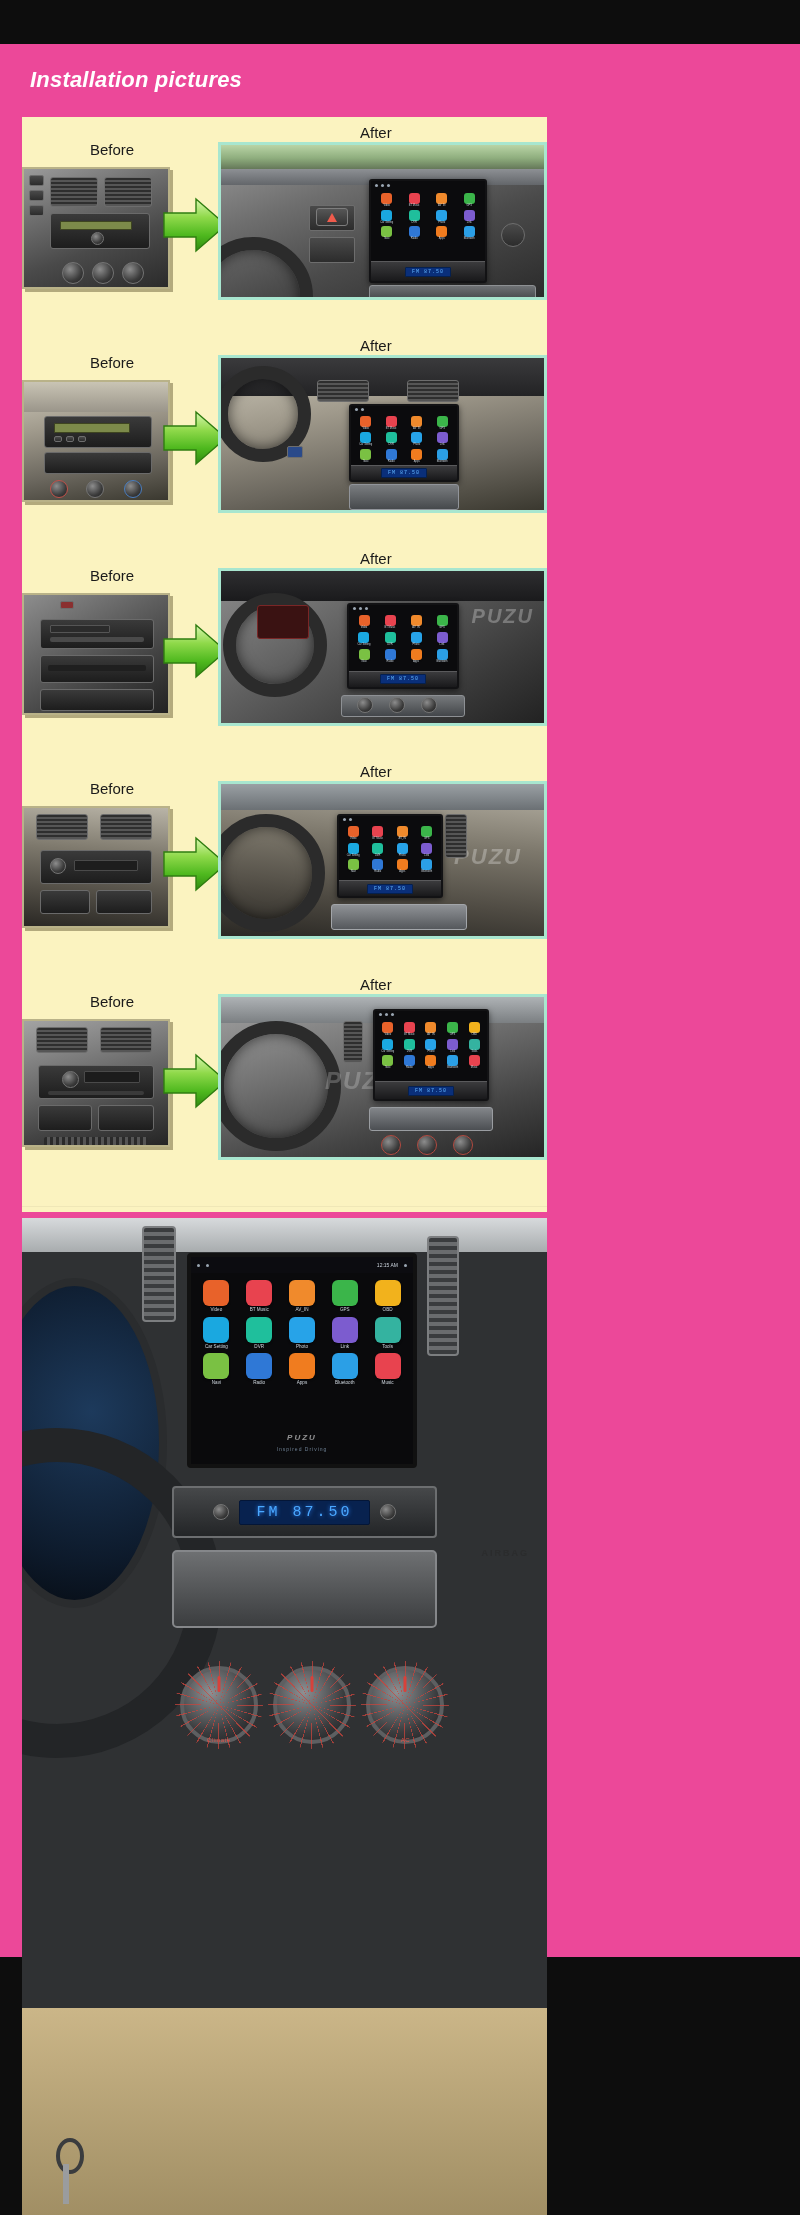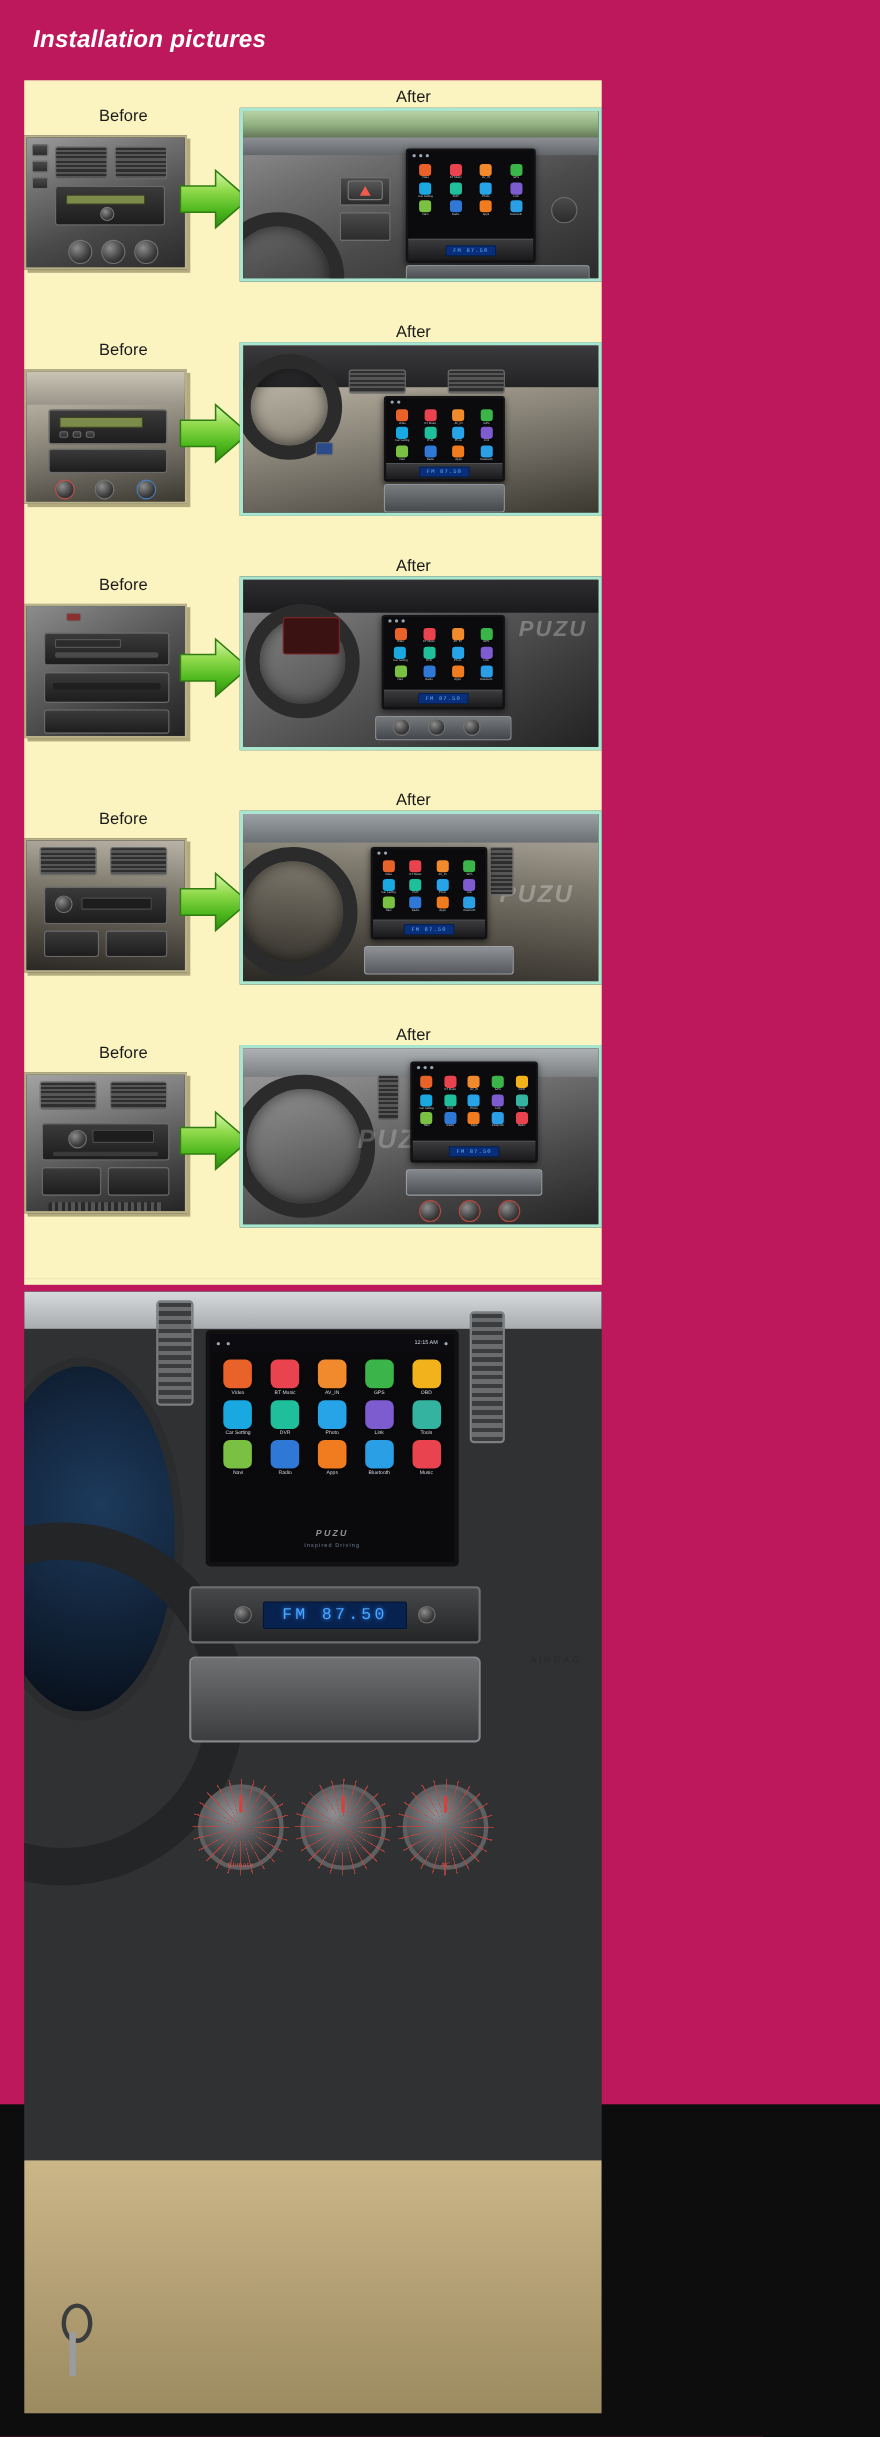--- a/index.html
+++ b/index.html
@@ -2,21 +2,21 @@
 <html><head>
 <meta charset="utf-8">
 <style>
   * { box-sizing: border-box; margin:0; padding:0; }
   html,body{ background:#0d0d0d; }
   body{
     width:800px; height:2215px; position:relative; overflow:hidden;
     font-family:"Liberation Sans", sans-serif;
     background:#0d0d0d;
   }
-  .page{ width:800px; height:1913px; position:relative; background:#be185d; }
+  .page{ width:800px; height:1913px; position:relative; background:#ec4899;margin-top:44px; }
 
   
   .title{
     position:absolute; left:30px; top:23px;
     color:#ffffff; font-size:22px; font-weight:bold; font-style:italic;
     letter-spacing:.2px; white-space:nowrap;
   }
 
   
   .panel{

